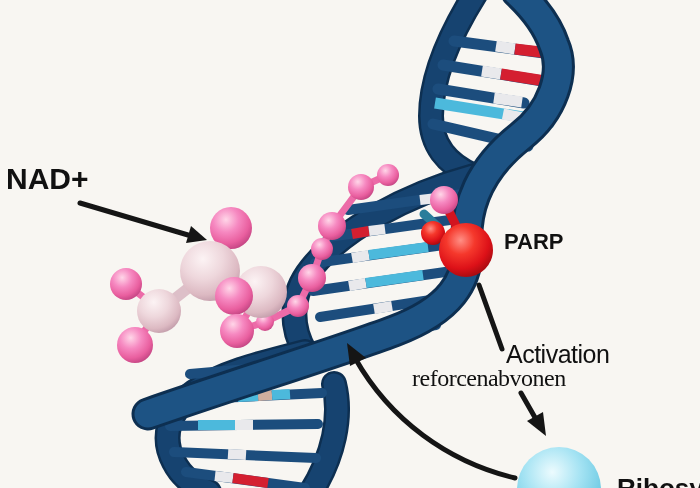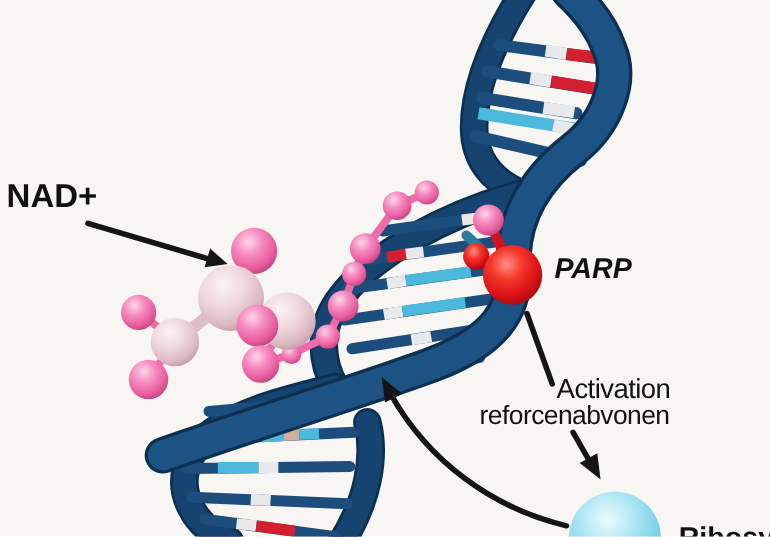--- a/index.html
+++ b/index.html
@@ -190,20 +190,20 @@
       <polygon class="ah" points="546,436 527,421 543,412"></polygon>
     </g>
     <g>
       <path class="arrow" stroke-width="5" d="M515,478 C448,462 390,420 355,358"></path>
       <polygon class="ah" points="347,343 366,358 350,366"></polygon>
     </g>
   </svg>
 
   <div class="lbl bold" style="left:6px;top:164px;font-size:30px;">NAD+</div>
 
-  <div class="lbl bold" style="left:504px;top:231px;font-size:26px;font-style:italic;">PARP</div>
+  <div class="lbl bold" style="left:504px;top:231px;font-size:22px;">PARP</div>
 
   <div class="lbl" style="left:506px;top:342px;font-size:25px;letter-spacing:-0.5px;">Activation</div>
-  <div class="lbl" style="left:436px;top:366px;font-size:24px;letter-spacing:-0.5px;">reforcenabvonen</div>
+  <div class="lbl" style="left:412px;top:366px;font-size:24px;letter-spacing:-0.5px;font-family:Liberation Serif, serif;">reforcenabvonen</div>
 
   <div class="lbl bold" style="left:617px;top:475px;font-size:26px;">Ribosyl</div>
 
 </div>
 
 </body></html>

